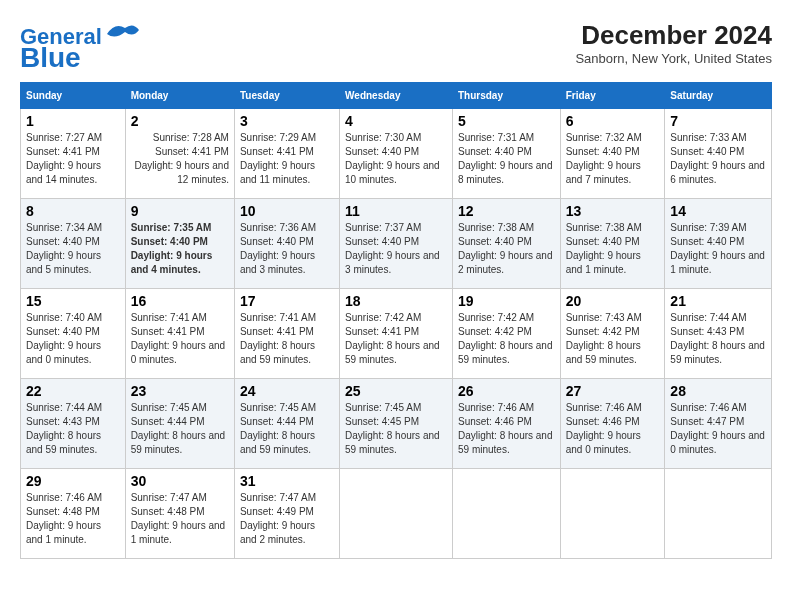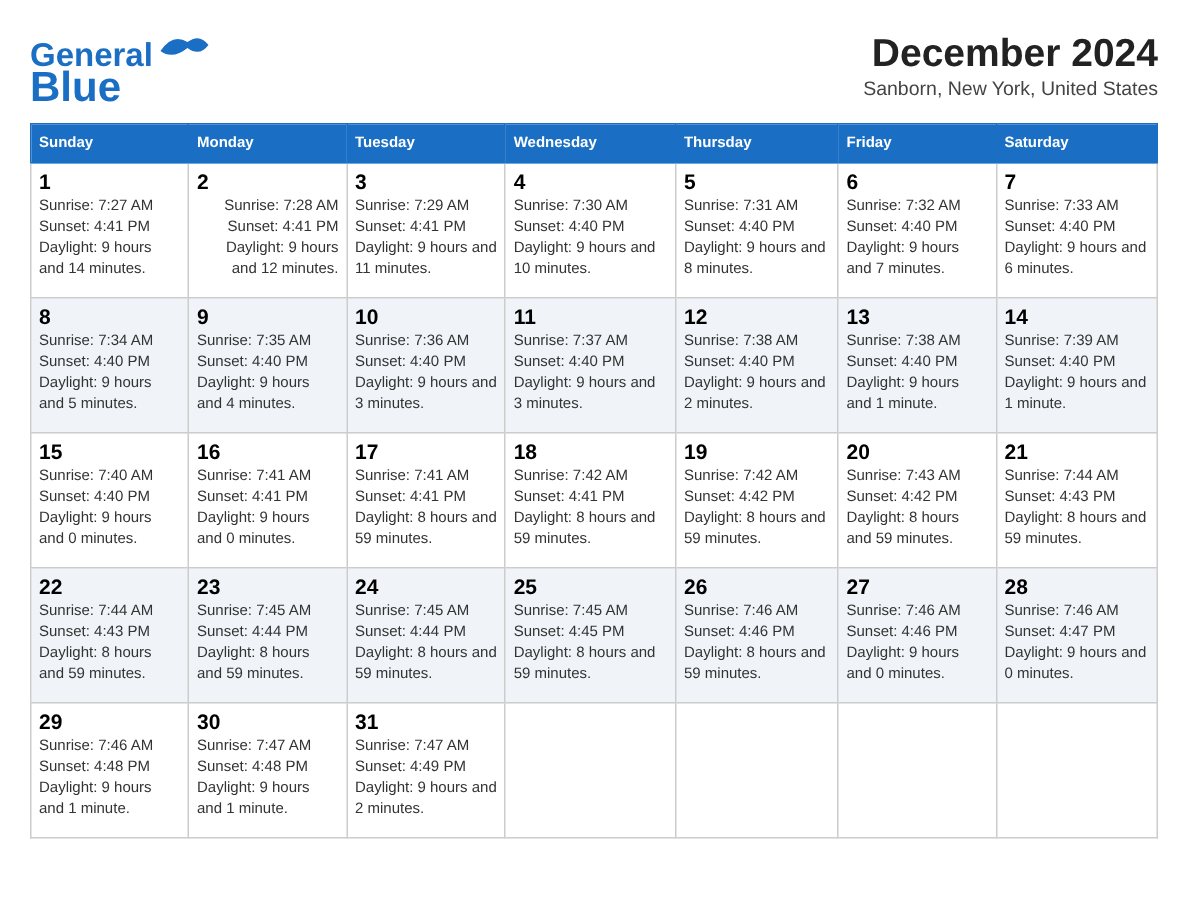--- a/index.html
+++ b/index.html
@@ -152,21 +152,21 @@
       </tr>
       <tr>
         <td>
           <span class="day-num">8</span>
           <div class="cell-info" style="white-space: pre-line;">Sunrise: 7:34 AM
 Sunset: 4:40 PM
 Daylight: 9 hours and 5 minutes.</div>
         </td>
         <td>
           <span class="day-num">9</span>
-          <div class="cell-info" style="white-space: pre-line;">Sunrise: 7:35 AM
+          <div class="cell-info" style="white-space: pre-line; font-weight: bold;">Sunrise: 7:35 AM
 Sunset: 4:40 PM
 Daylight: 9 hours and 4 minutes.</div>
         </td>
         <td>
           <span class="day-num">10</span>
           <div class="cell-info" style="white-space: pre-line;">Sunrise: 7:36 AM
 Sunset: 4:40 PM
 Daylight: 9 hours and 3 minutes.</div>
         </td>
         <td>

